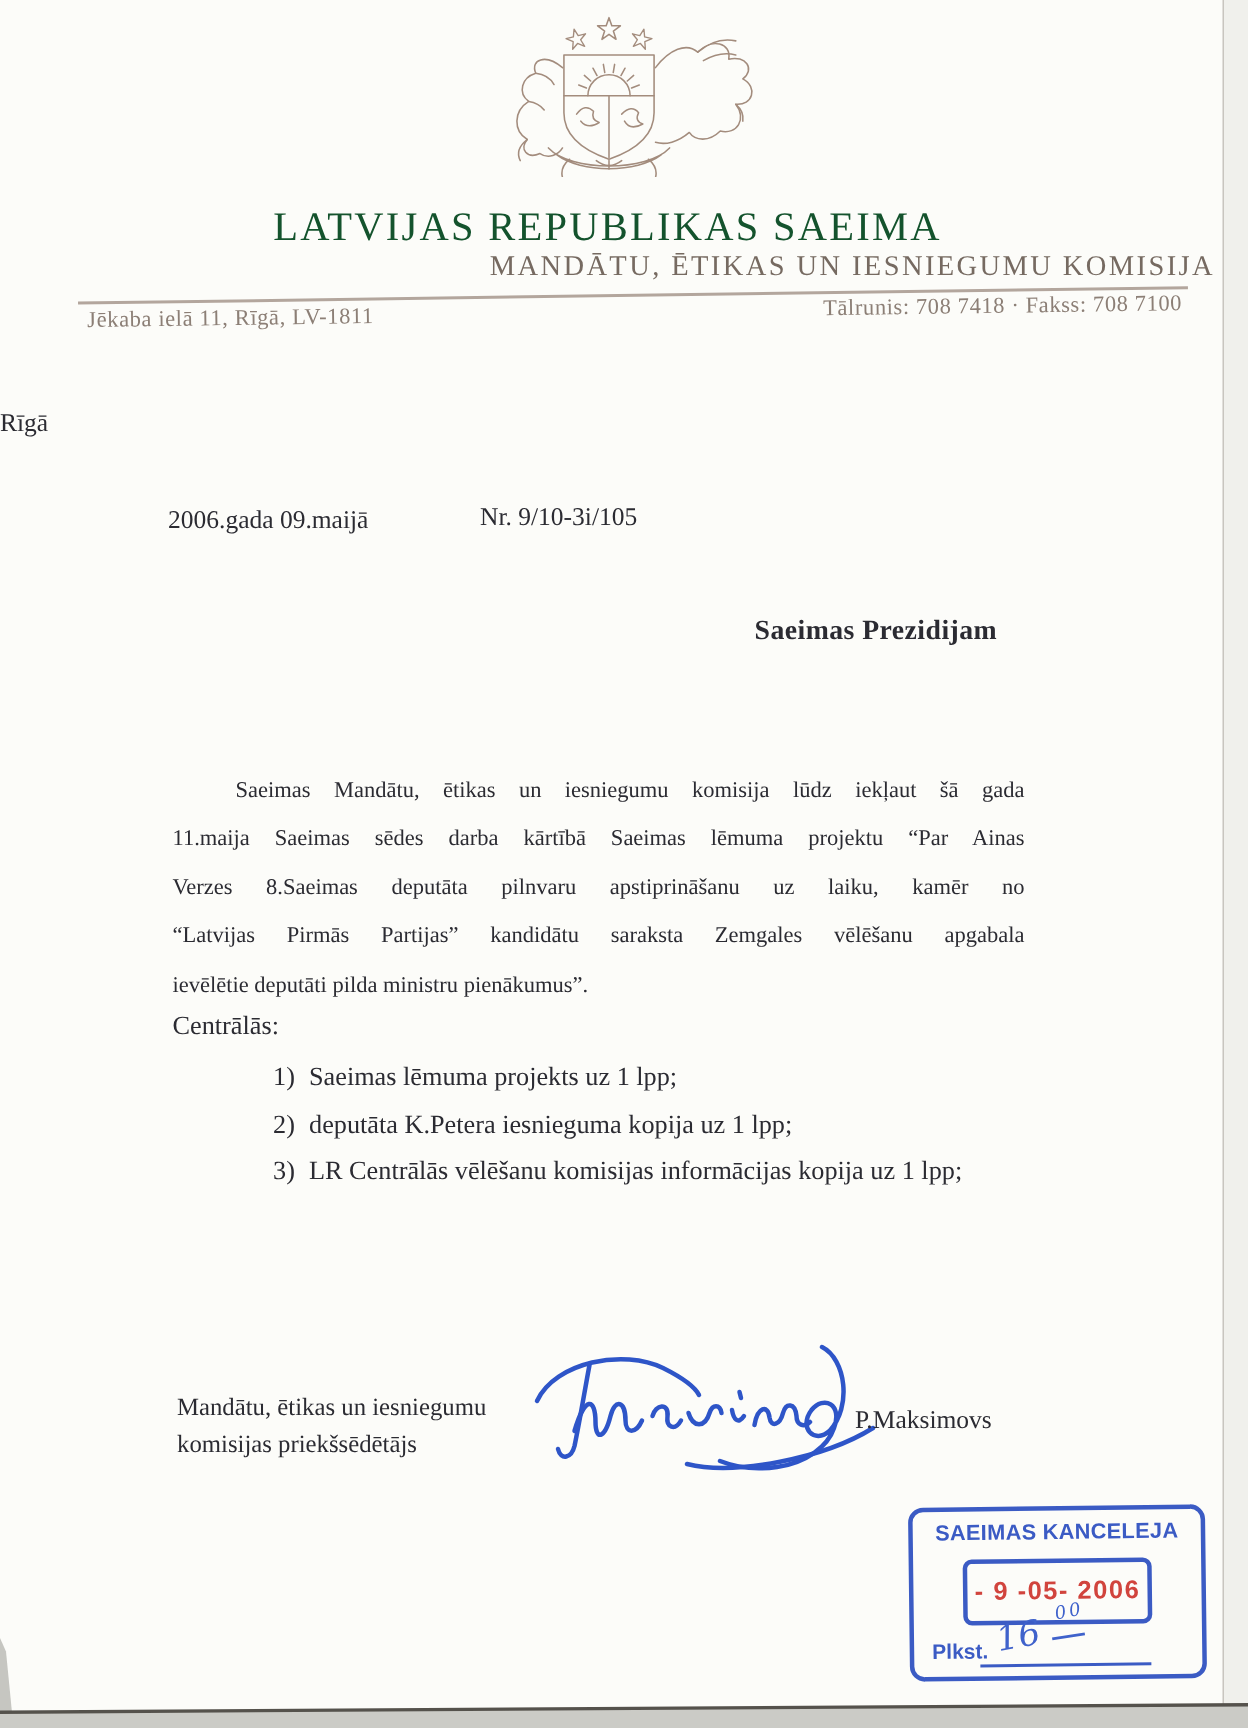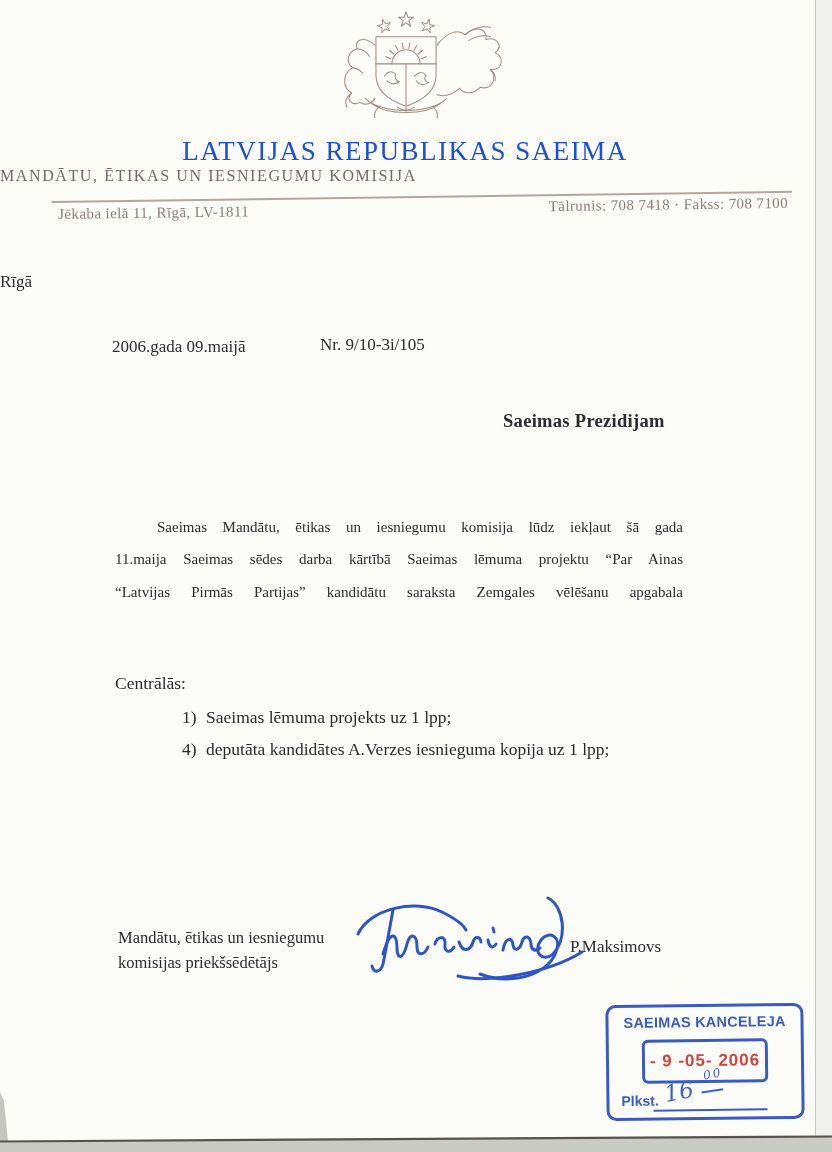--- a/index.html
+++ b/index.html
@@ -7,25 +7,25 @@
     position:relative;width:832px;height:1152px;margin:0 auto;
     background:#fcfcf9;overflow:hidden;
     font-family:"Liberation Serif", serif;color:#2b2b32;
   }
   .abs{position:absolute;}
 
   
   .emblem{left:298px;top:6px;width:216px;height:112px;}
   .org-name{
     left:0;top:136px;width:810px;text-align:center;
-    font-size:27px;letter-spacing:1.5px;color:#1d4ed8;font-weight:400;
+    font-size:27px;letter-spacing:1.5px;color:#14532d;font-weight:400;
   }
   .org-subtitle{
-    left:0;top:167px;width:810px;text-align:left;
-    font-size:16px;letter-spacing:1.6px;color:#766a61;
+    left:0;top:167px;width:810px;text-align:right;
+    font-size:19px;letter-spacing:1.6px;color:#766a61;
   }
   .header-meta{left:0;top:0;width:832px;height:230px;transform:rotate(-0.8deg);transform-origin:416px 198px;}
   .rule{position:absolute;left:52px;top:196px;width:740px;height:2px;background:#b3a69d;}
   .address{position:absolute;left:58px;top:201px;font-size:15px;color:#8c7f76;letter-spacing:.4px;}
   .contacts{position:absolute;right:44px;top:200px;font-size:15px;color:#8c7f76;letter-spacing:.4px;}
 
   
   .place{left:0;top:272px;width:780px;text-align:left;font-size:17px;}
   .date-line{left:112px;top:337px;font-size:17px;}
   .number-line{left:320px;top:335px;font-size:17px;}
@@ -110,31 +110,36 @@
   </div>
 
   <div class="abs place">Rīgā</div>
   <div class="abs date-line">2006.gada 09.maijā</div>
   <div class="abs number-line">Nr. 9/10-3i/105</div>
   <div class="abs recipient">Saeimas Prezidijam</div>
 
   <div class="abs body-block">
     <div class="bline first">Saeimas Mandātu, ētikas un iesniegumu komisija lūdz iekļaut šā gada</div>
     <div class="bline">11.maija Saeimas sēdes darba kārtībā Saeimas lēmuma projektu “Par Ainas</div>
+    <div class="bline">Verzes 8.Saeimas deputāta pilnvaru apstiprināšanu uz laiku, kamēr no</div>
     <div class="bline">“Latvijas Pirmās Partijas” kandidātu saraksta Zemgales vēlēšanu apgabala</div>
+    <div class="bline last">ievēlētie deputāti pilda ministru pienākumus”.</div>
   </div>
 
   <div class="abs attach-label">Centrālās:</div>
 
   <div class="abs attach-list">
     <div class="attach-item">
       <span class="attach-num">1)</span><span>Saeimas lēmuma projekts uz 1 lpp;</span>
     </div>
     <div class="attach-item">
-      <span class="attach-num">4)</span><span>deputāta kandidātes A.Verzes iesnieguma kopija uz 1 lpp;</span>
+      <span class="attach-num">2)</span><span>deputāta K.Petera iesnieguma kopija uz 1 lpp;</span>
+    </div>
+    <div class="attach-item">
+      <span class="attach-num">3)</span><span>LR Centrālās vēlēšanu komisijas informācijas kopija uz 1 lpp;</span>
     </div>
   </div>
 
   <div class="abs sig-title">
     <div>Mandātu, ētikas un iesniegumu</div>
     <div>komisijas priekšsēdētājs</div>
   </div>
 
   <svg class="abs signature" viewBox="0 0 250 92" xmlns="http://www.w3.org/2000/svg">
     <g fill="none" stroke="#2e55c8" stroke-width="3" stroke-linecap="round" stroke-linejoin="round">

